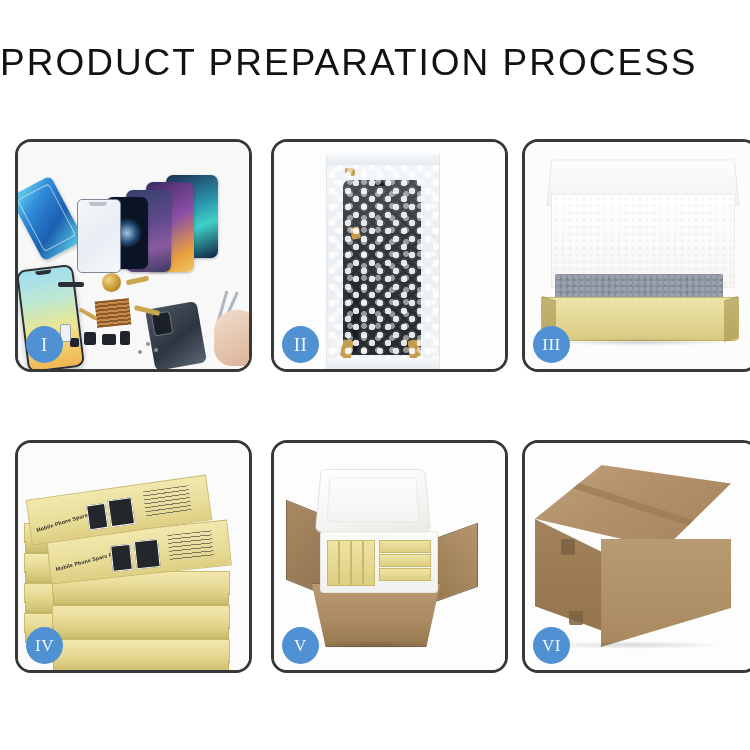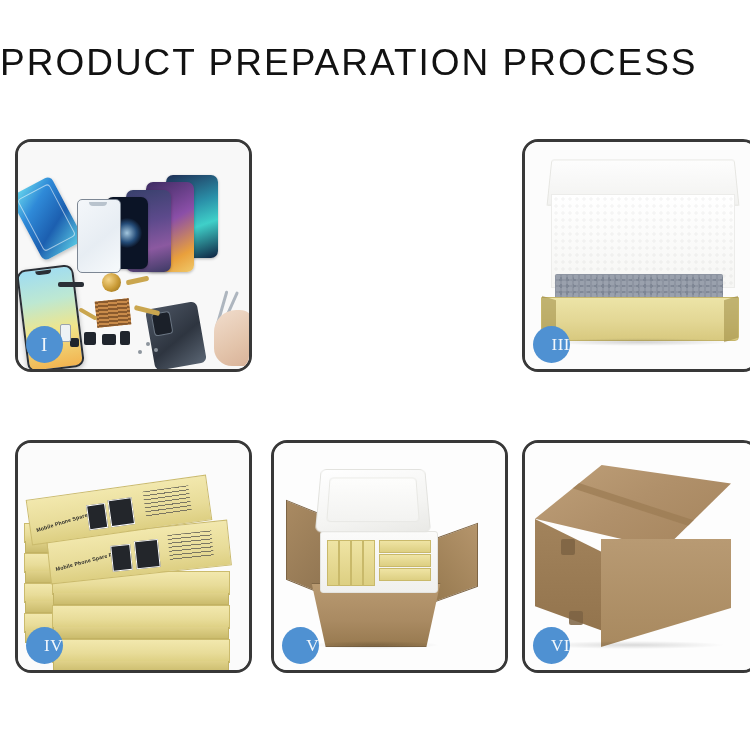--- a/index.html
+++ b/index.html
@@ -69,21 +69,21 @@
     border-radius: 50%;
     background: #4f91d2;
     color: #f2f7fc;
     font-family: "Liberation Serif", serif;
     font-size: 19px;
     line-height: 37px;
     text-align: center;
     letter-spacing: 0.5px;
     z-index: 40;
   }
-  .badge.wide { font-size: 17px; text-align: right; }
+  .badge.wide { font-size: 17px; }
 
   
   .p1-bg { position:absolute; inset:0; background:#f8f8f8; }
   .ph {
     position:absolute; border-radius:7px;
     box-shadow: 0 1px 3px rgba(0,0,0,0.28);
     overflow:hidden;
   }
   .ph-a { width:52px; height:83px; left:148px; top:33px;
           background: linear-gradient(160deg,#1f2e55 0%,#2a8fa8 38%,#3fd0c9 62%,#0e2140 100%); }
@@ -419,20 +419,39 @@
         <div class="sim"></div>
         <div class="screw" style="left:128px; top:200px;"></div>
         <div class="screw" style="left:136px; top:206px;"></div>
         <div class="screw" style="left:120px; top:208px;"></div>
         <div class="tweezer"></div>
         <div class="hand"></div>
       </div>
       <div class="badge">I</div>
     </div>
 
+    <div class="panel r0 c1">
+      <div class="stage bw-bg">
+        <div class="bw-bag">
+          <div class="bw-part">
+            <div class="notch"></div>
+          </div>
+          <div class="bw-cable"></div>
+          <div class="bw-gold g1"></div>
+          <div class="bw-gold g2"></div>
+          <div class="bw-gold g3"></div>
+          <div class="bw-gold g4"></div>
+          <div class="bubbles"></div>
+          <div class="bubbles2"></div>
+          <div class="bw-seal t"></div>
+          <div class="bw-seal b"></div>
+        </div>
+      </div>
+      <div class="badge">II</div>
+    </div>
 
     <div class="panel r0 c2">
       <div class="stage b3-bg">
         <div class="b3-lid"></div>
         <div class="b3-foam"></div>
         <div class="b3-gray"></div>
         <div class="b3-tray">
           <span class="ll"></span>
           <span class="rr"></span>
         </div>

